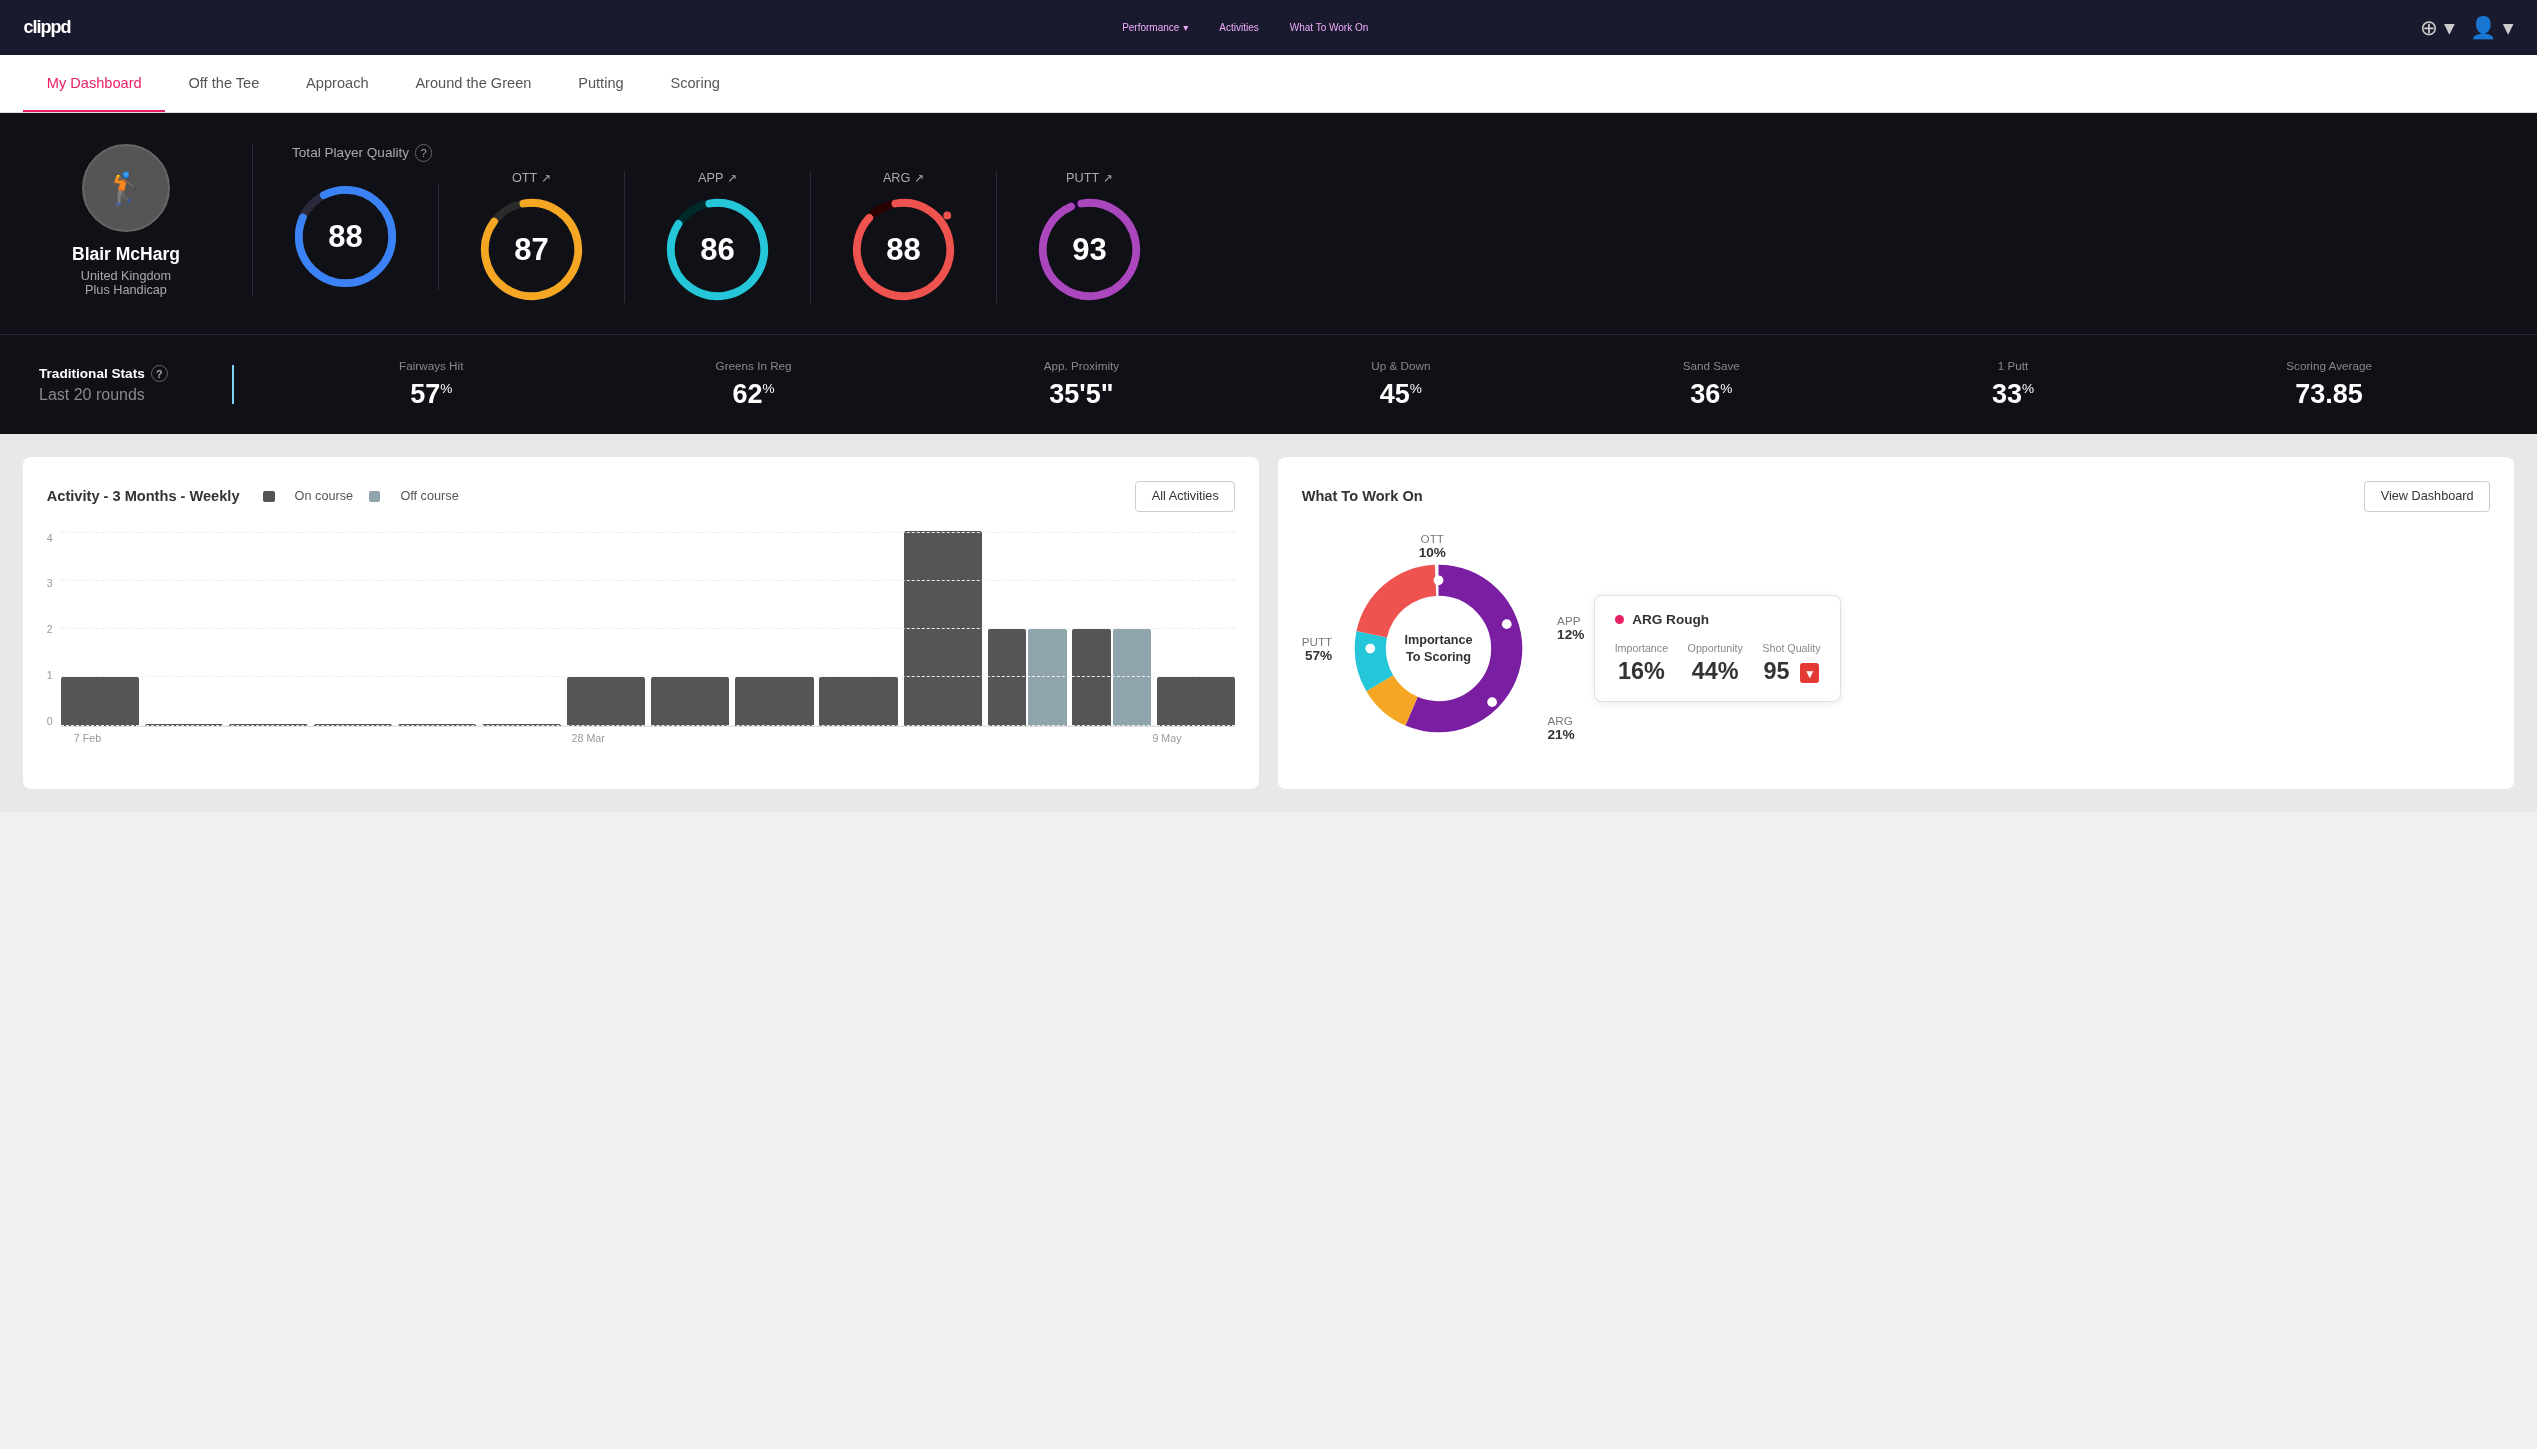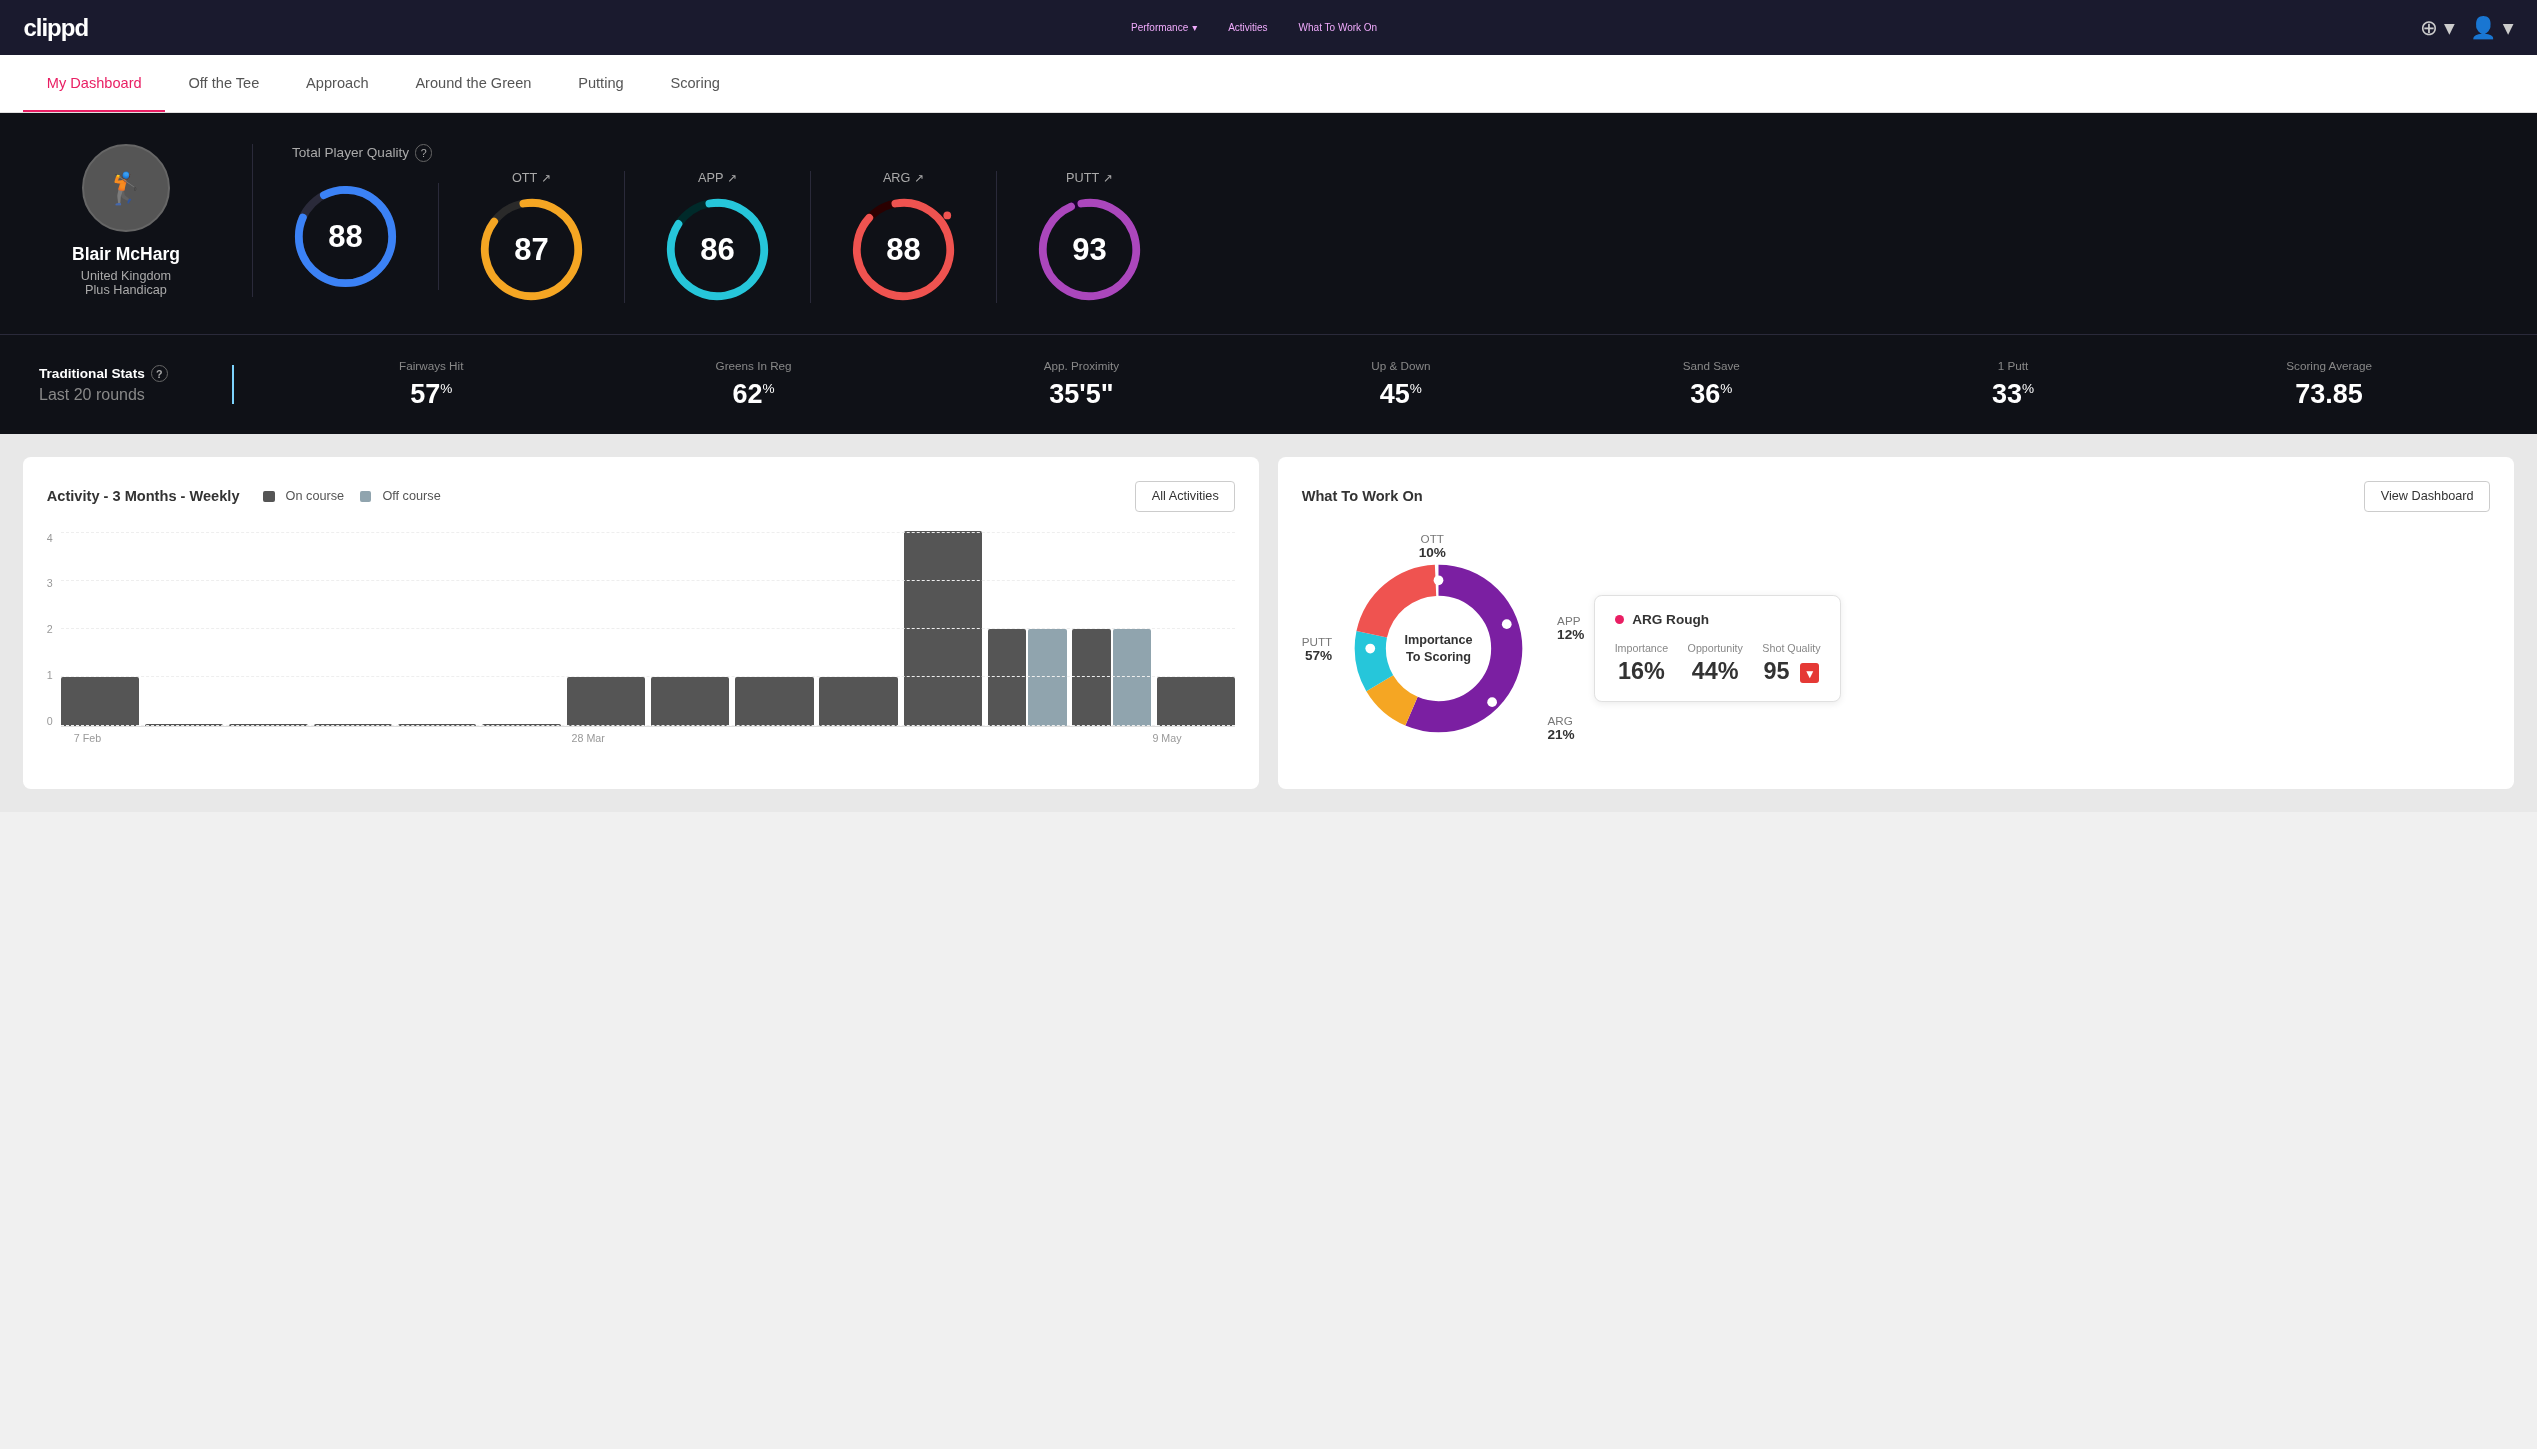--- a/index.html
+++ b/index.html
@@ -9,21 +9,21 @@
     .top-nav {
       background: #1a1a2e;
       display: flex;
       align-items: center;
       padding: 0 23.4px;
       height: 55px;
       justify-content: space-between;
     }
     .logo {
       color: #e91e63;
-      font-size: 24px;
+      font-size: 18px;
       font-weight: 900;
       letter-spacing: -1px;
     }
     .logo span { color: #fff; }
     .nav-links { display: flex; gap: 31px; align-items: center; }
     .nav-link {
       color: #f0abfc;
       font-size: 10px;
       cursor: pointer;
       display: flex; align-items: center; gap: 3.9px;
@@ -200,21 +200,21 @@
       background: #fff;
       padding: 7.8px 15.6px;
       border-radius: 3.9px;
       font-size: 12.7px;
       color: #333;
       cursor: pointer;
     }
 
     
     .legend { display: flex; gap: 15.6px; align-items: center; }
-    .legend-item { display: flex; align-items: center; gap: 11px; font-size: 12.7px; color: #555; }
+    .legend-item { display: flex; align-items: center; gap: 20px; font-size: 12.7px; color: #555; }
     .legend-dot { width: 11.7px; height: 11.7px; border-radius: 1.9px; }
 
     .chart-area {
       position: relative;
       height: 214px;
       margin-top: 15.6px;
     }
     .bar-group {
       display: flex;
       gap: 1.9px;

